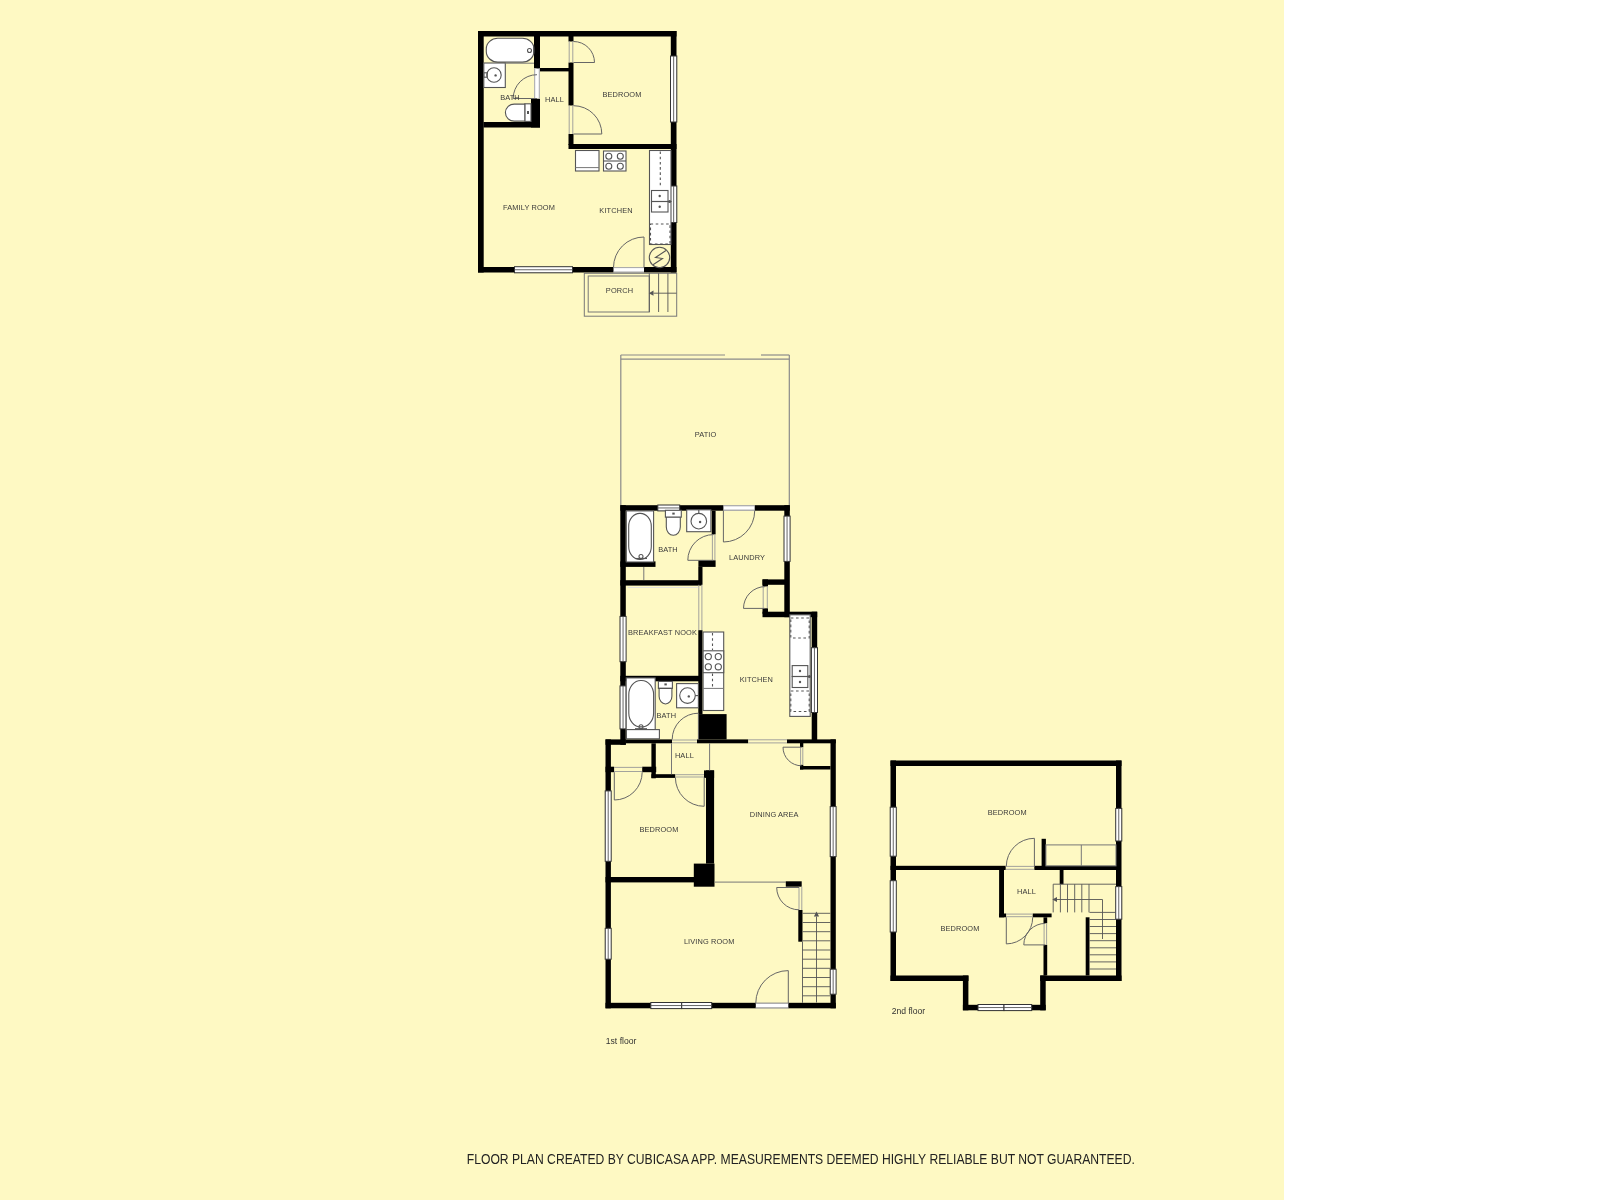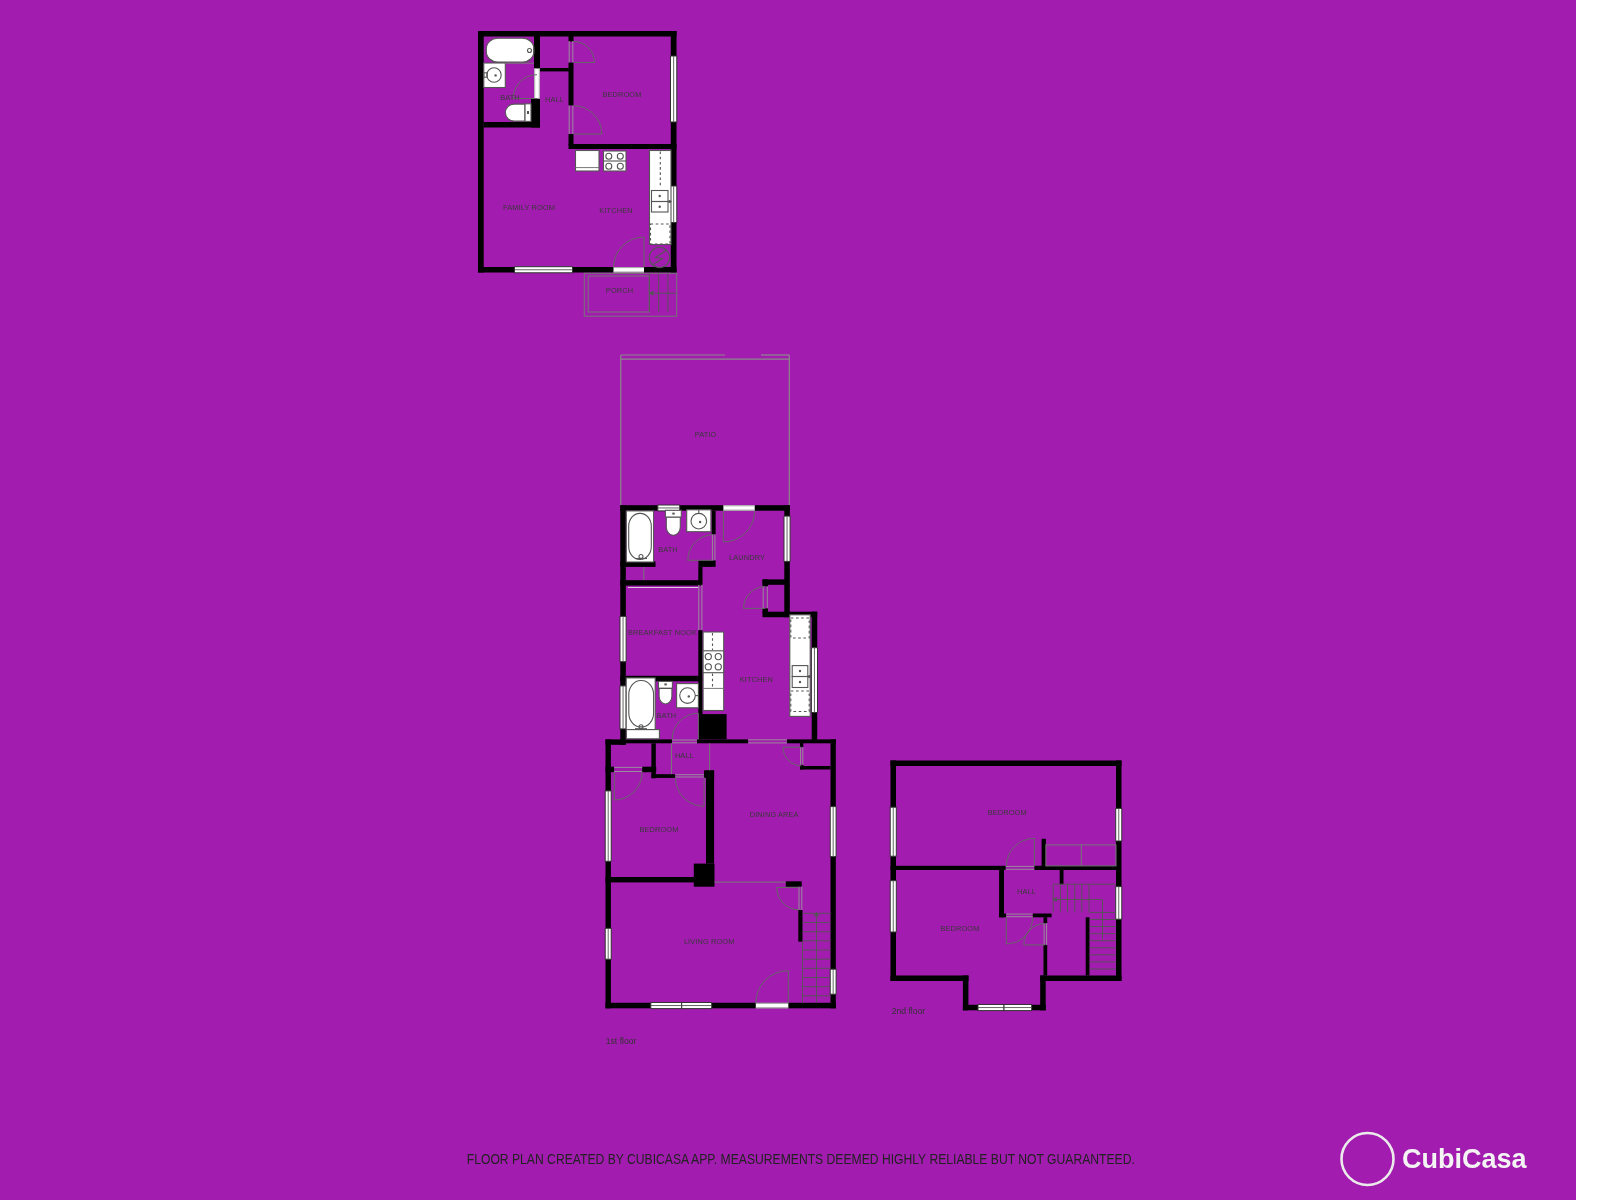--- a/index.html
+++ b/index.html
@@ -1,16 +1,16 @@
 <!DOCTYPE html>
 <html><head>
 <meta charset="utf-8">
 <style>
 html,body{margin:0;padding:0;background:#fff;}
-#page{width:1576px;height:1200px;position:relative;background:#a21caf;overflow:hidden;}
+#page{width:1284px;height:1200px;position:relative;background:#fef9c3;overflow:hidden;}
 svg{position:absolute;top:0;left:0;}
 text{font-family:"Liberation Sans",sans-serif;}
 .lb{font-size:7.4px;fill:#3a3a3a;letter-spacing:0.12px;}
 .fl{font-size:8.6px;fill:#333;}
 .w{fill:#000;}
 .fx{fill:#fff;stroke:#555;stroke-width:1.1;}
 .fxn{fill:none;stroke:#555;stroke-width:1.1;}
 .arc{fill:none;stroke:#666;stroke-width:1;}
 .leaf{stroke:#666;stroke-width:1;}
 .win{fill:#fff;stroke:#333;stroke-width:1;}

